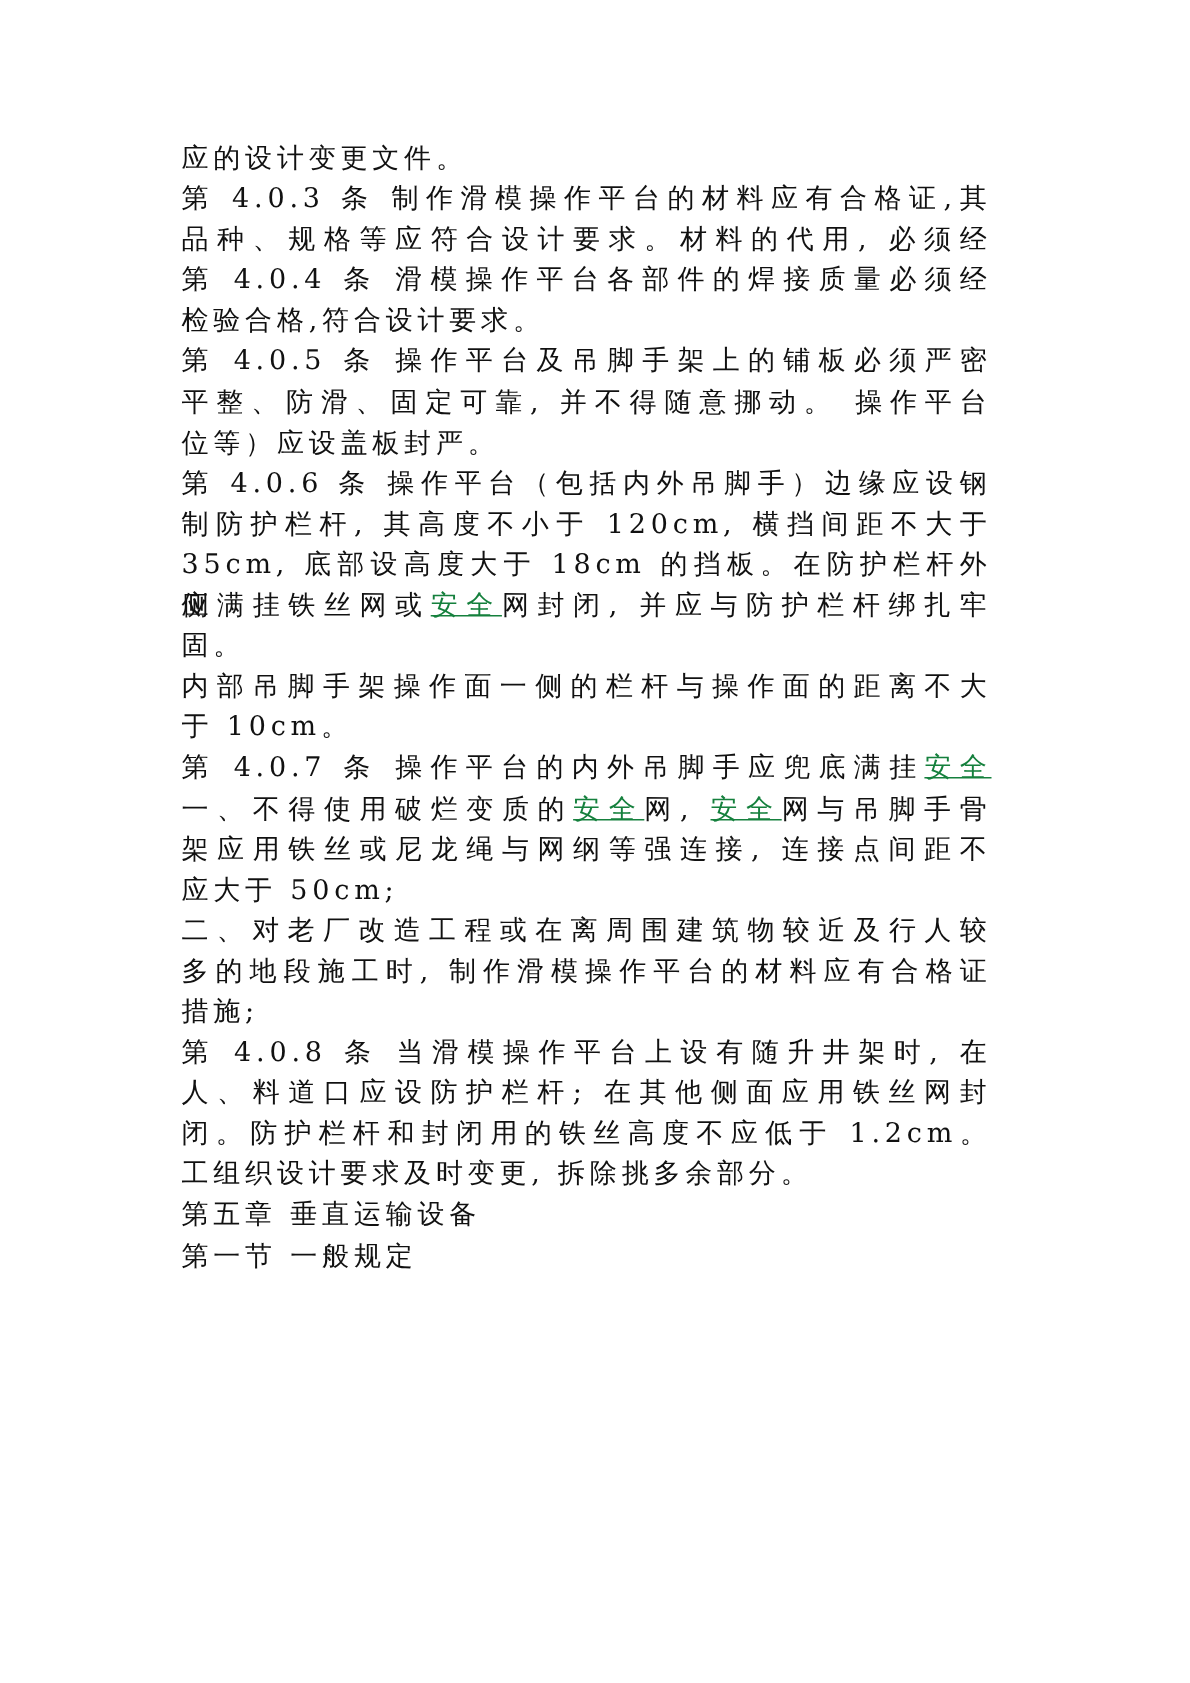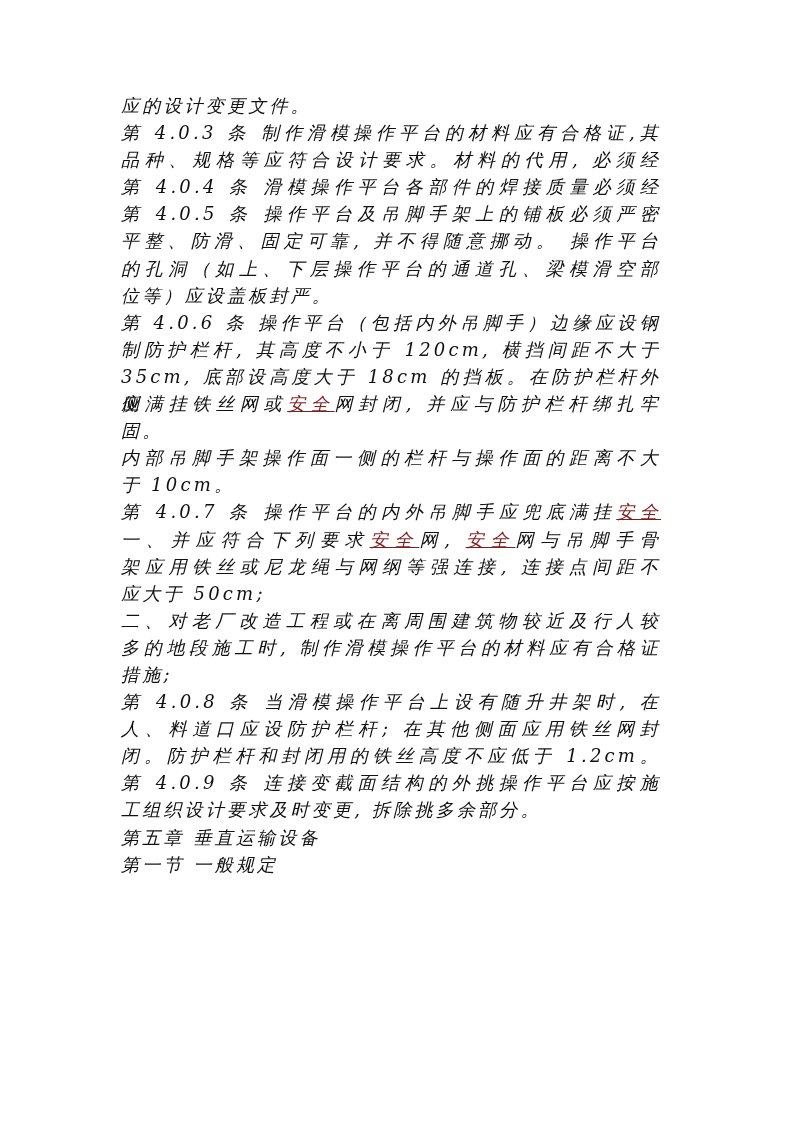--- a/index.html
+++ b/index.html
@@ -3,50 +3,49 @@
 <meta charset="utf-8">
 <style>
   html, body { margin: 0; padding: 0; background: #ffffff; }
   body { width: 793px; height: 1122px; position: relative; overflow: hidden; }
   .page {
     position: absolute; left: 121px; top: 92px; width: 540px;
     font-family: "DejaVu Serif", "Liberation Serif", serif;
     font-size: 18px; line-height: 27.1px; color: #111111;
     letter-spacing: 3.2px;
   }
-  .line { display: block; white-space: nowrap; height: 27.1px; font-style: italic; }
+  .line { display: block; white-space: nowrap; height: 27.1px; }
   .j { text-align: justify; text-align-last: justify; white-space: normal; }
-  a.link { color: #7f1d1d; text-decoration: underline; }
+  a.link { color: #15803d; text-decoration: underline; }
 </style>
 </head>
 <body>
 
 <div class="page" id="page">
     <div class="line"><span>应的设计变更文件。</span></div>
     <div class="line j"><span>第 4.0.3 条  制作滑模操作平台的材料应有合格证,其</span></div>
     <div class="line j"><span>品种、规格等应符合设计要求。材料的代用, 必须经</span></div>
     <div class="line j"><span>第 4.0.4 条  滑模操作平台各部件的焊接质量必须经</span></div>
+    <div class="line"><span>检验合格,符合设计要求。</span></div>
     <div class="line j"><span>第 4.0.5 条  操作平台及吊脚手架上的铺板必须严密</span></div>
     <div class="line j"><span>平整、防滑、固定可靠, 并不得随意挪动。 操作平台</span></div>
-    <div class="line j"><span>的孔洞（如上、下层操作平台的通道孔、梁模滑空部</span></div>
     <div class="line"><span>位等）应设盖板封严。</span></div>
     <div class="line j"><span>第 4.0.6 条  操作平台（包括内外吊脚手）边缘应设钢</span></div>
     <div class="line j"><span>制防护栏杆, 其高度不小于 120cm, 横挡间距不大于</span></div>
     <div class="line j"><span>35cm, 底部设高度大于 18cm 的挡板。在防护栏杆外侧</span></div>
     <div class="line j"><span>应满挂铁丝网或</span><a class="link">安全</a><span>网封闭, 并应与防护栏杆绑扎牢</span></div>
     <div class="line"><span>固。</span></div>
     <div class="line j"><span>内部吊脚手架操作面一侧的栏杆与操作面的距离不大</span></div>
     <div class="line"><span>于 10cm。</span></div>
     <div class="line j"><span>第 4.0.7 条  操作平台的内外吊脚手应兜底满挂</span><a class="link">安全</a></div>
-    <div class="line j"><span>一、并应符合下列要求</span><a class="link">安全</a><span>网, </span><a class="link">安全</a><span>网与吊脚手骨</span></div>
+    <div class="line j"><span>一、不得使用破烂变质的</span><a class="link">安全</a><span>网, </span><a class="link">安全</a><span>网与吊脚手骨</span></div>
     <div class="line j"><span>架应用铁丝或尼龙绳与网纲等强连接, 连接点间距不</span></div>
     <div class="line"><span>应大于 50cm;</span></div>
     <div class="line j"><span>二、对老厂改造工程或在离周围建筑物较近及行人较</span></div>
     <div class="line j"><span>多的地段施工时, 制作滑模操作平台的材料应有合格证</span></div>
     <div class="line"><span>措施;</span></div>
     <div class="line j"><span>第 4.0.8 条  当滑模操作平台上设有随升井架时, 在</span></div>
     <div class="line j"><span>人、料道口应设防护栏杆; 在其他侧面应用铁丝网封</span></div>
     <div class="line j"><span>闭。防护栏杆和封闭用的铁丝高度不应低于 1.2cm。</span></div>
-    <div class="line j"><span>第 4.0.9 条  连接变截面结构的外挑操作平台应按施</span></div>
     <div class="line"><span>工组织设计要求及时变更, 拆除挑多余部分。</span></div>
     <div class="line"><span>第五章  垂直运输设备</span></div>
     <div class="line"><span>第一节  一般规定</span></div>
   </div>
 
 </body></html>

